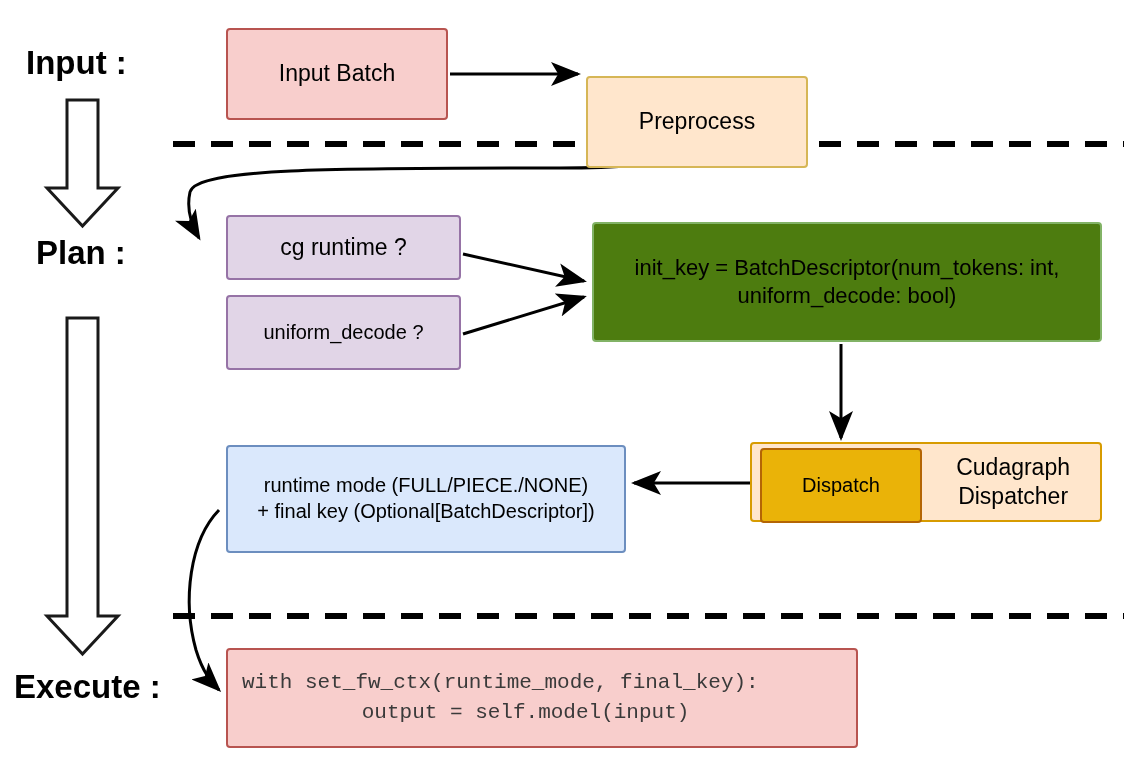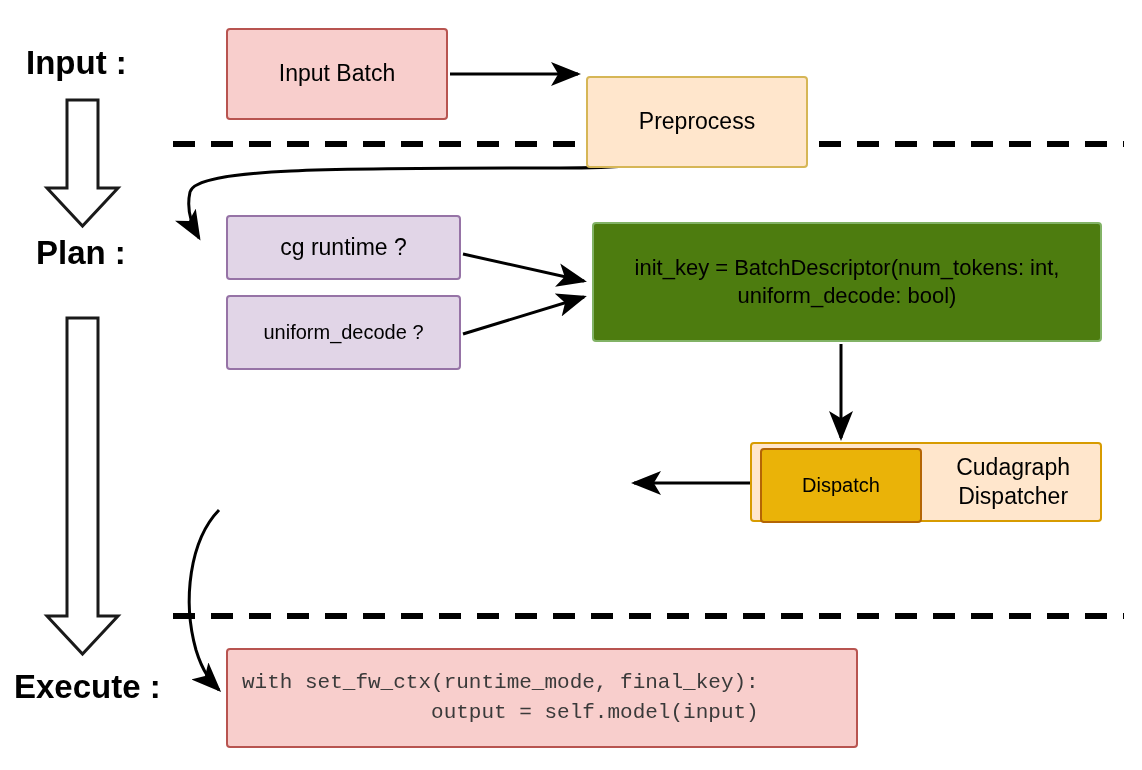--- a/index.html
+++ b/index.html
@@ -102,21 +102,21 @@
     left: 226px; top: 648px; width: 632px; height: 100px;
     background: #f8cecc; border-color: #b85450;
     font-family: "Liberation Mono", monospace;
     font-size: 21px;
     justify-content: flex-start;
     align-items: center;
     padding-left: 6px;
     color: #3a3a3a;
   }
   .n-exec-code .node-text {
-    text-align: right;
+    text-align: center;
     white-space: pre;
     line-height: 1.42;
   }
   .lbl-input   { left: 26px;  top: 44px;  }
   .lbl-plan    { left: 36px;  top: 234px; }
   .lbl-execute { left: 14px;  top: 668px; text-align: center; }
 </style>
 </head>
 <body>
 
@@ -178,19 +178,23 @@
 
   <div class="node n-cudagraph-dispatcher">
     <span class="node-text">Cudagraph
 Dispatcher</span>
   </div>
 
   <div class="node n-dispatch">
     <span class="node-text">Dispatch</span>
   </div>
 
+  <div class="node n-runtime-mode">
+    <span class="node-text">runtime mode (FULL/PIECE./NONE)
++ final key (Optional[BatchDescriptor])</span>
+  </div>
 
   <div class="node n-exec-code">
     <span class="node-text">with set_fw_ctx(runtime_mode, final_key):
     output = self.model(input)</span>
   </div>
 
 </div>
 
 </body></html>

